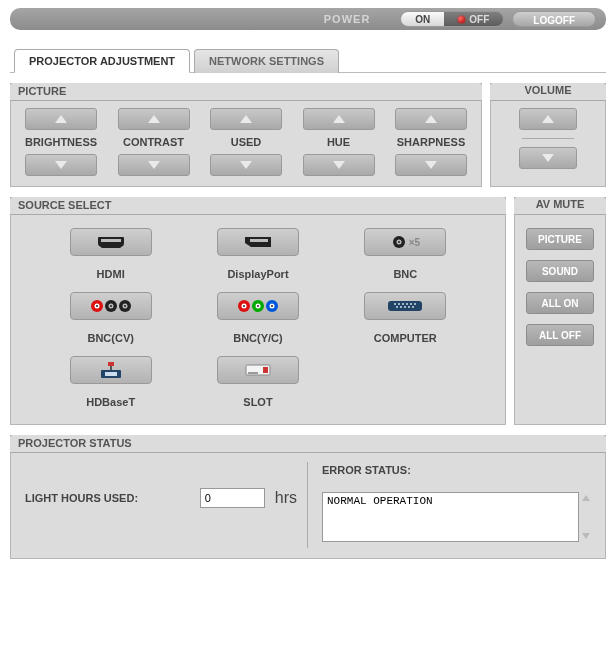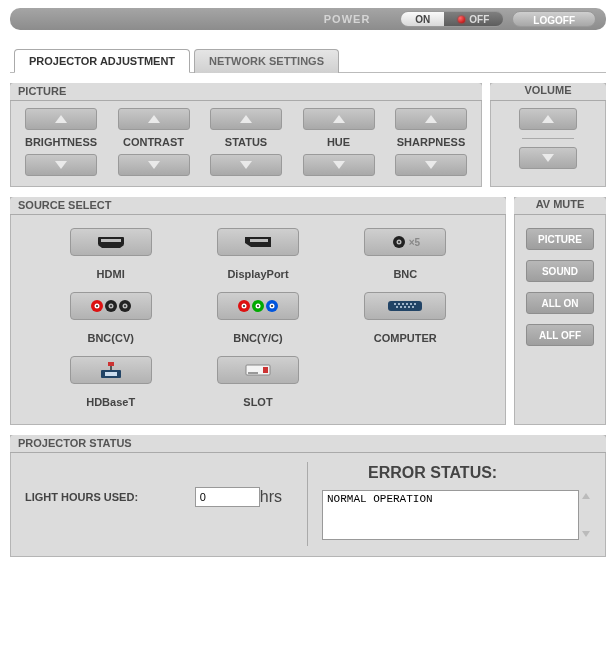--- a/index.html
+++ b/index.html
@@ -240,23 +240,24 @@
   .status-group {
     margin-top: 10px;
   }
   .status-body {
     display: flex;
     margin-top: 10px;
   }
   .status-left {
     flex: 0 0 50%;
     border-right: 1px solid #aaa;
-    padding: 12px 25px 26px 4px;
-    display: flex;
-    align-items: center;
+    padding: 12px 10px 26px 4px;
+    display: flex;
+    align-items: center;
+    gap: 10px;
   }
   .status-left .lbl {
     font-size: 11px;
     font-weight: bold;
     color: #444;
     flex: 1;
   }
   .hrs-input {
     width: 65px;
     height: 20px;
@@ -269,27 +270,26 @@
   .hrs-unit {
     font-size: 16px;
     font-weight: normal;
     color: #444;
   }
   .status-right {
     flex: 1;
     padding: 2px 2px 6px 14px;
   }
   .err-label {
-    font-size: 16px;
+    font-size: 11px;
     font-weight: bold;
     color: #444;
-    margin-left: 46px;
   }
   .err-box {
-    margin-top: 8px;
+    margin-top: 16px;
     display: flex;
     align-items: stretch;
   }
   .err-ta {
     flex: 1;
     height: 50px;
     background: #fff;
     border: 1px solid #999;
     font-family: "Courier New", monospace;
     font-size: 11px;
@@ -376,21 +376,21 @@
               </svg>
           </div>
         </div>
 
         <div class="pic-col">
           <div class="arrow-btn">
             <svg width="14" height="10">
                 <polygon class="tri" points="7,1 13,9 1,9"></polygon>
               </svg>
           </div>
-          <div class="pic-label">STATUS</div>
+          <div class="pic-label">USED</div>
           <div class="arrow-btn">
             <svg width="14" height="10">
                 <polygon class="tri" points="1,1 13,1 7,9"></polygon>
               </svg>
           </div>
         </div>
 
         <div class="pic-col">
           <div class="arrow-btn">
             <svg width="14" height="10">

